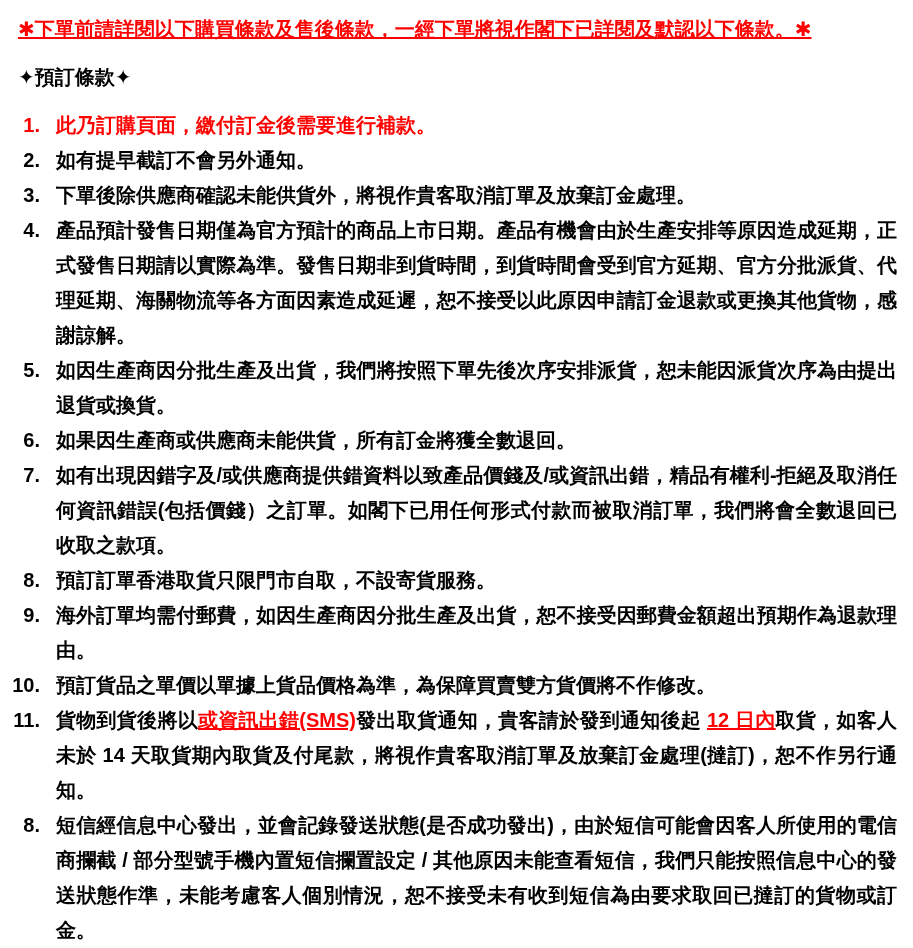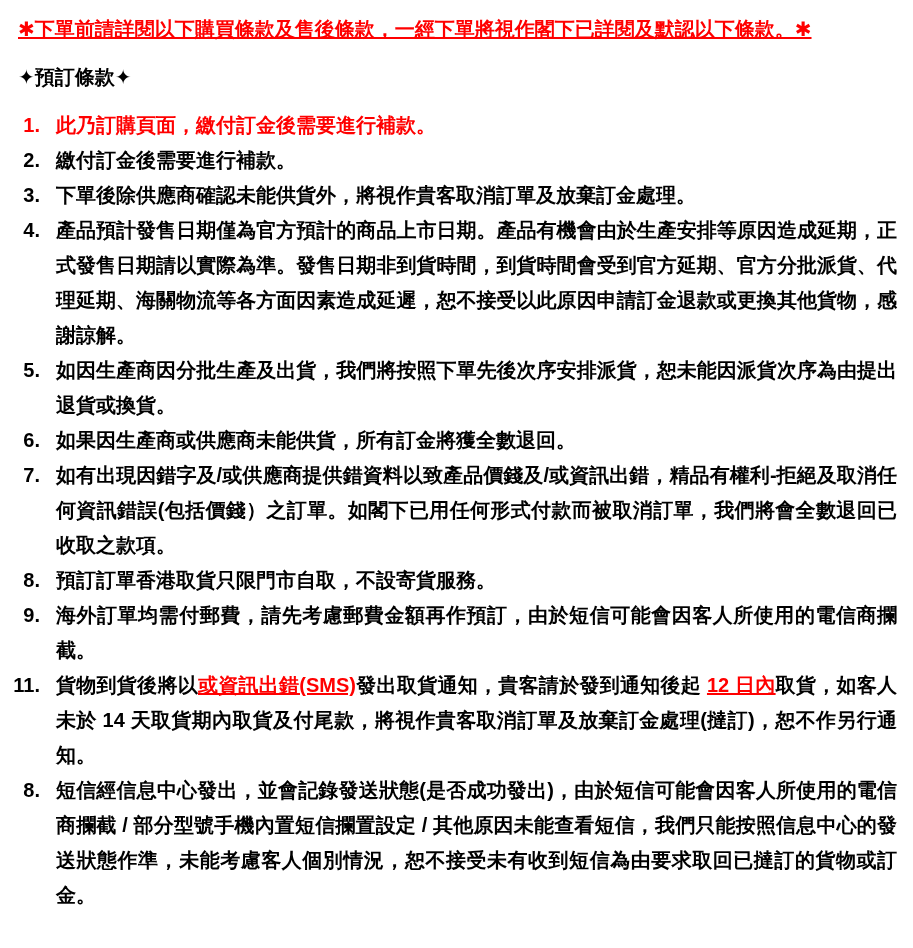--- a/index.html
+++ b/index.html
@@ -61,21 +61,21 @@
 
   <div class="terms">
 
     <div class="term red">
       <span class="num">1.</span>
       <span class="txt">此乃訂購頁面，繳付訂金後需要進行補款。</span>
     </div>
 
     <div class="term">
       <span class="num">2.</span>
-      <span class="txt">繳付訂金後需要進行補款。</span>
+      <span class="txt">如有提早截訂不會另外通知。</span>
     </div>
 
     <div class="term">
       <span class="num">3.</span>
       <span class="txt">下單後除供應商確認未能供貨外，將視作貴客取消訂單及放棄訂金處理。</span>
     </div>
 
     <div class="term">
       <span class="num">4.</span>
       <span class="txt">產品預計發售日期僅為官方預計的商品上市日期。產品有機會由於生產安排等原因造成延期，正式發售日期請以實際為準。發售日期非到貨時間，到貨時間會受到官方延期、官方分批派貨、代理延期、海關物流等各方面因素造成延遲，恕不接受以此原因申請訂金退款或更換其他貨物，感謝諒解。</span>
@@ -96,23 +96,27 @@
       <span class="txt">如有出現因錯字及/或供應商提供錯資料以致產品價錢及/或資訊出錯，精品有權利-拒絕及取消任何資訊錯誤(包括價錢）之訂單。如閣下已用任何形式付款而被取消訂單，我們將會全數退回已收取之款項。</span>
     </div>
 
     <div class="term">
       <span class="num">8.</span>
       <span class="txt">預訂訂單香港取貨只限門市自取，不設寄貨服務。</span>
     </div>
 
     <div class="term">
       <span class="num">9.</span>
-      <span class="txt">海外訂單均需付郵費，請先考慮郵費金額再作預訂，由於短信可能會因客人所使用的電信商攔截。</span>
+      <span class="txt">海外訂單均需付郵費，如因生產商因分批生產及出貨，恕不接受因郵費金額超出預期作為退款理由。</span>
     </div>
 
+    <div class="term">
+      <span class="num">10.</span>
+      <span class="txt">預訂貨品之單價以單據上貨品價格為準，為保障買賣雙方貨價將不作修改。</span>
+    </div>
 
     <div class="term">
       <span class="num">11.</span>
       <span class="txt"><span>貨物到貨後將以</span><span class="hl-red">或資訊出錯(SMS)</span><span>發出取貨通知，貴客請於發到通知後起 </span><span class="hl-red">12 日內</span><span>取貨，如客人未於 14 天取貨期內取貨及付尾款，將視作貴客取消訂單及放棄訂金處理(撻訂)，恕不作另行通知。</span></span>
     </div>
 
     <div class="term">
       <span class="num">8.</span>
       <span class="txt">短信經信息中心發出，並會記錄發送狀態(是否成功發出)，由於短信可能會因客人所使用的電信商攔截 / 部分型號手機內置短信攔置設定 / 其他原因未能查看短信，我們只能按照信息中心的發送狀態作準，未能考慮客人個別情況，恕不接受未有收到短信為由要求取回已撻訂的貨物或訂金。</span>
     </div>

